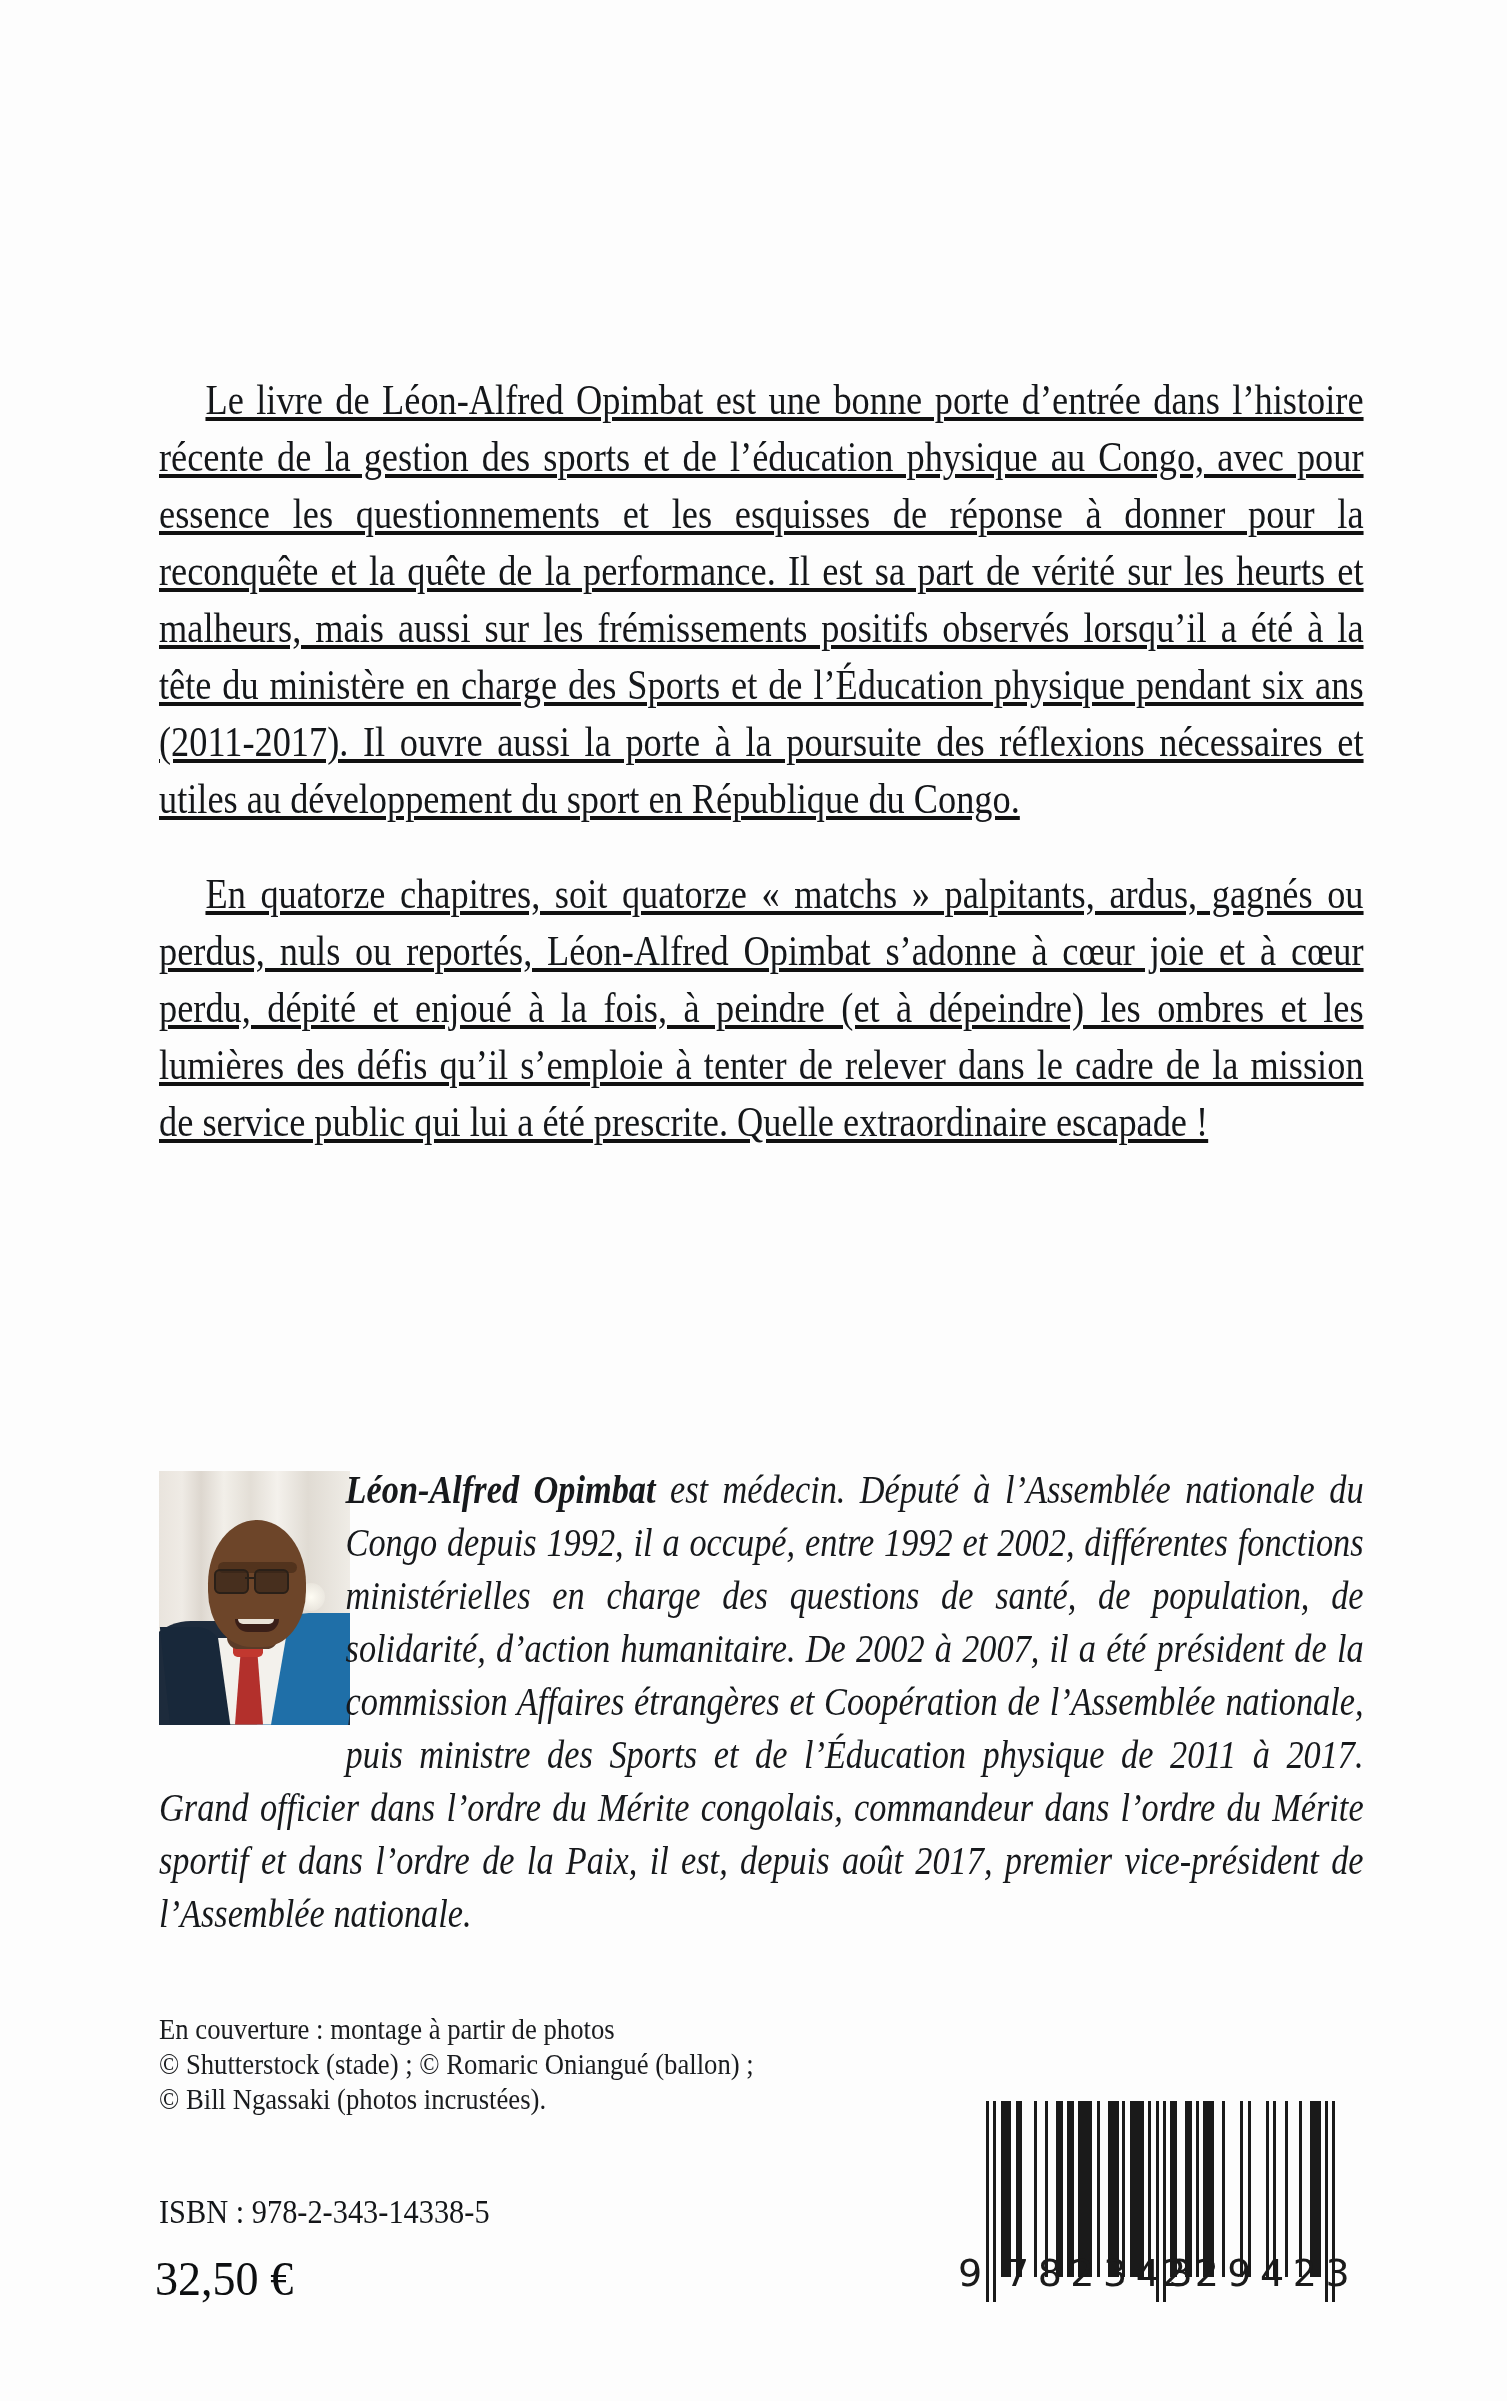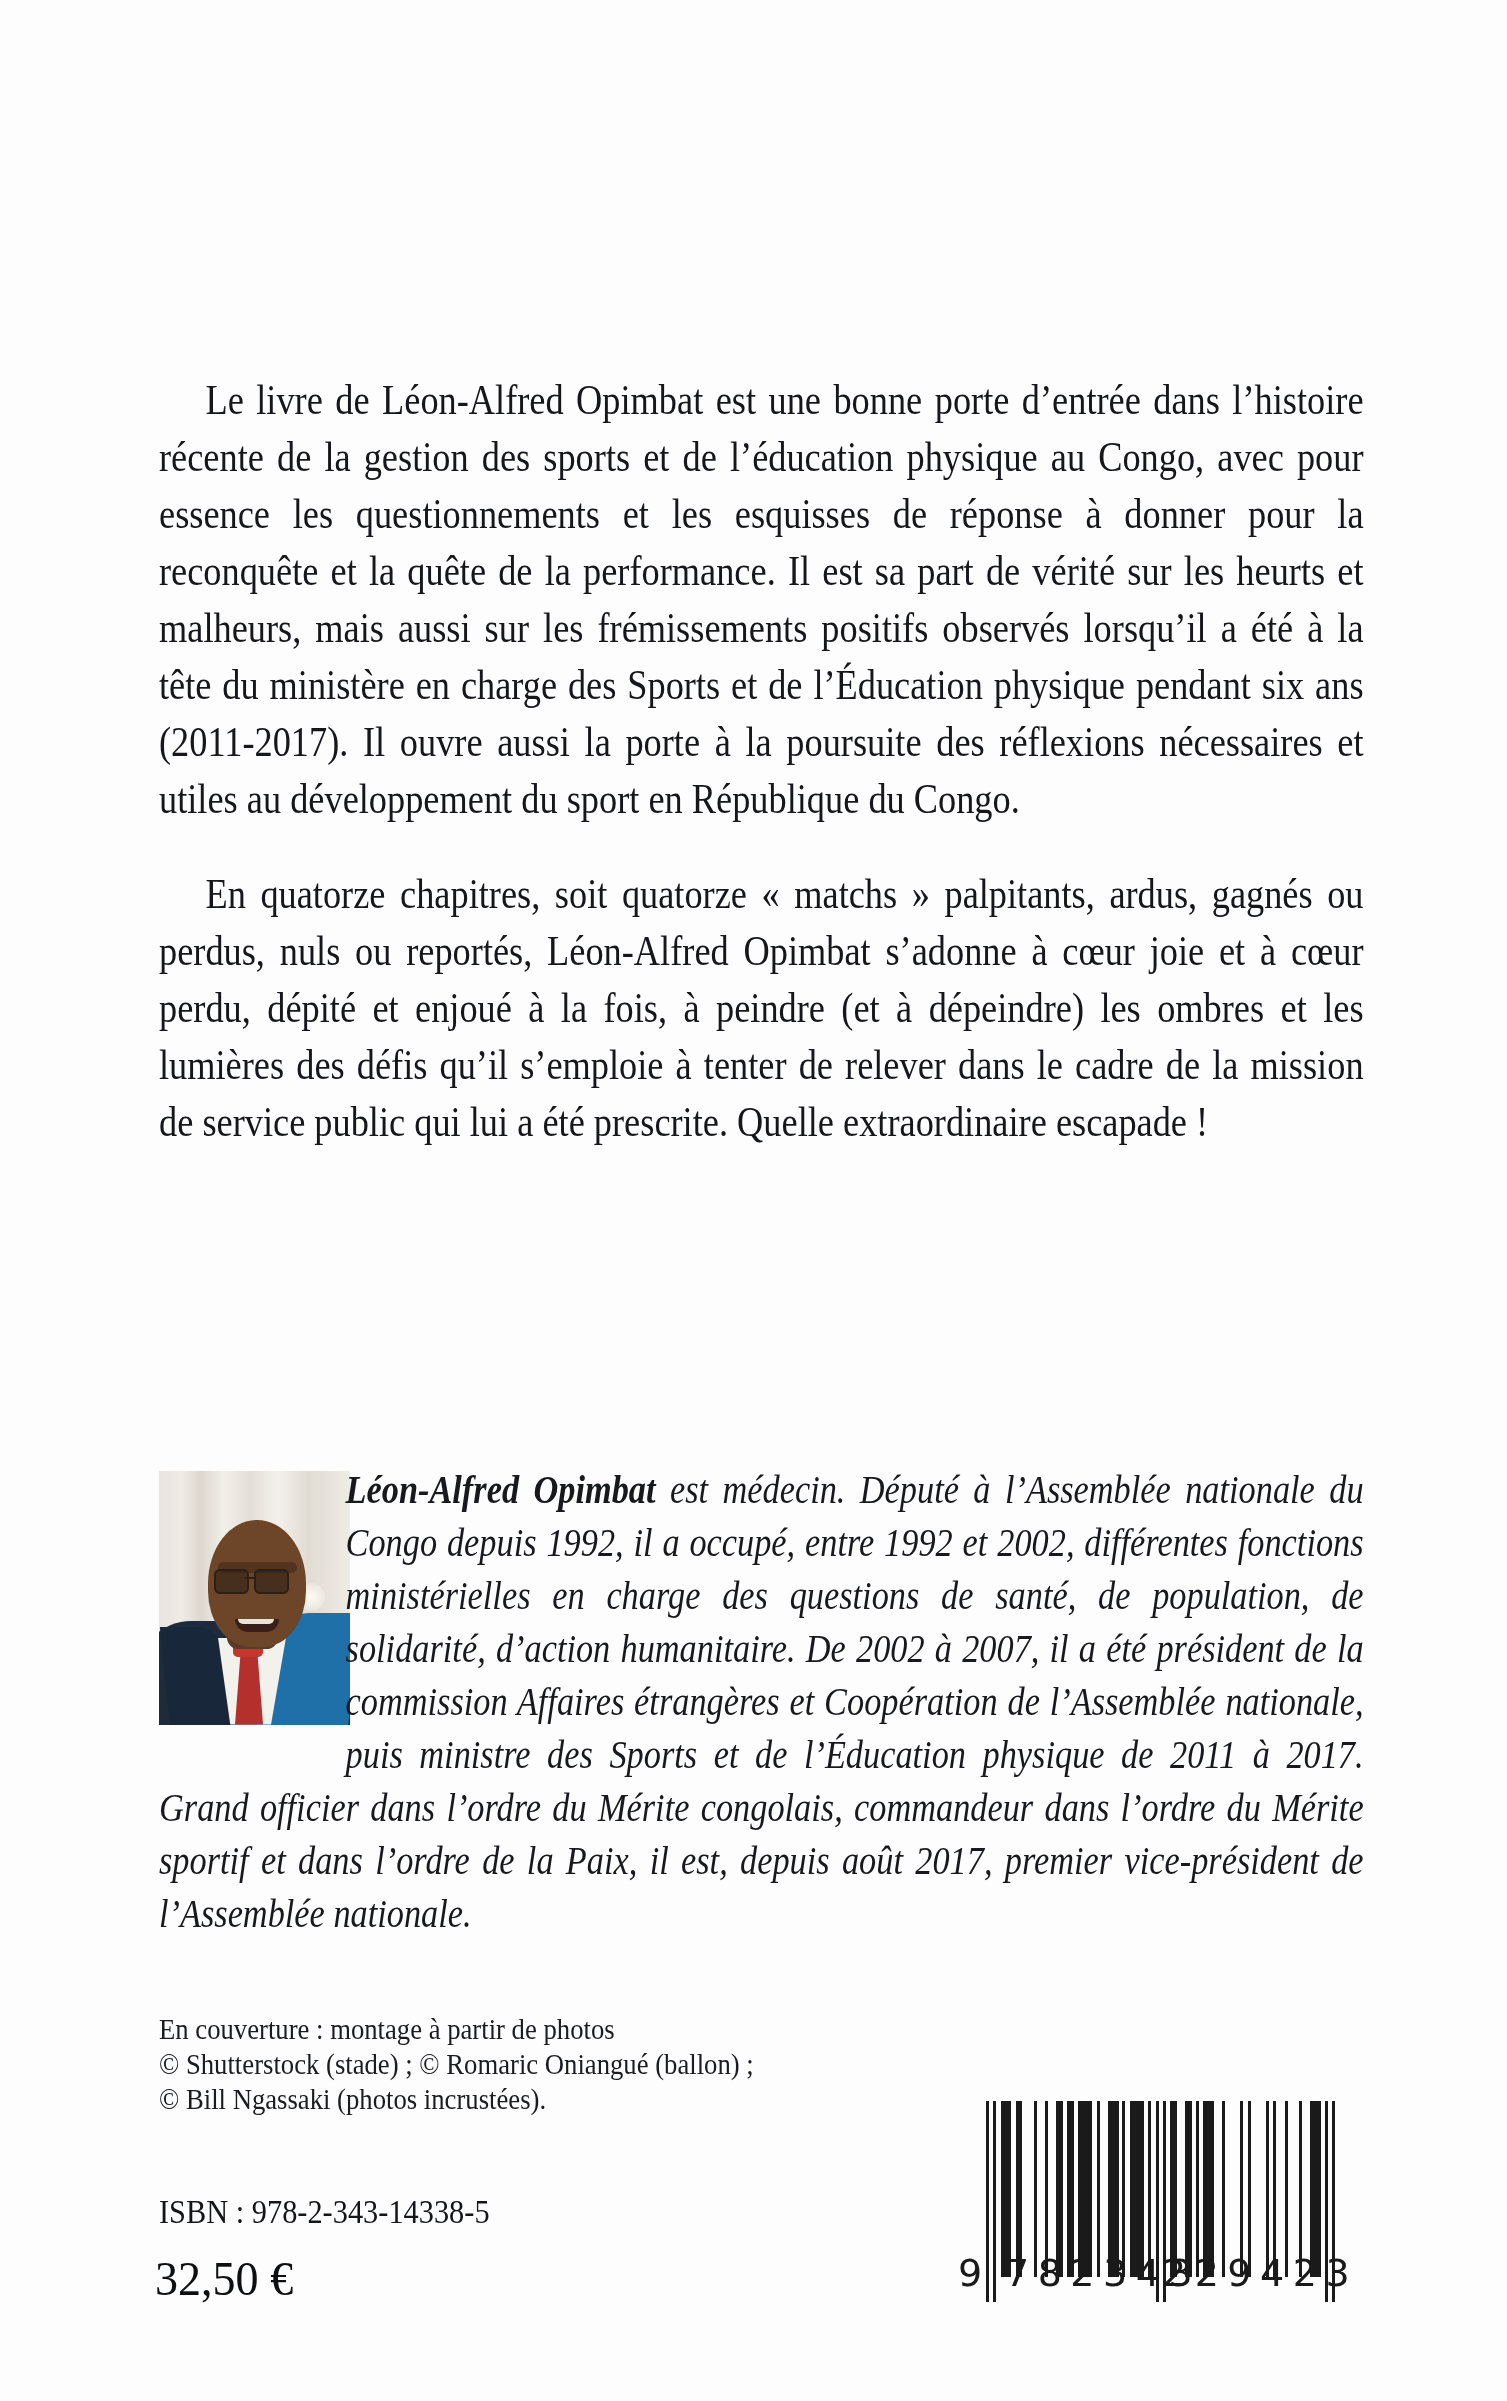--- a/index.html
+++ b/index.html
@@ -54,20 +54,21 @@
     white-space: nowrap;
     margin-top: 13.2px;
   }
 
   
   .blurb {
     position: absolute;
     left: 159px;
     right: 144px;
     top: 371px;
+    text-decoration: underline;
   }
   .blurb p {
     margin: 0 0 38px 0;
     font-family: "Liberation Serif", "DejaVu Serif", serif;
     font-size: 43px;
     line-height: 57px;
     text-align: justify;
     text-indent: 55px;
     color: #15171a;
     transform: scaleX(0.845);

